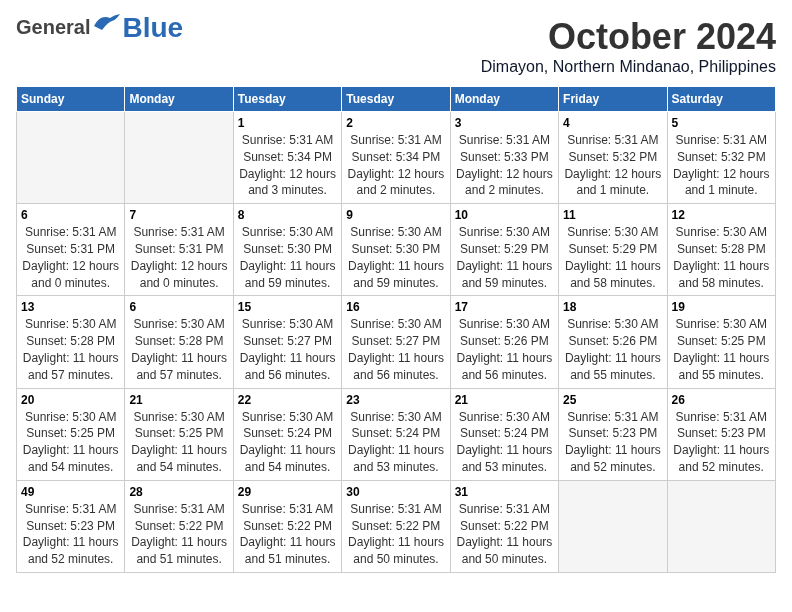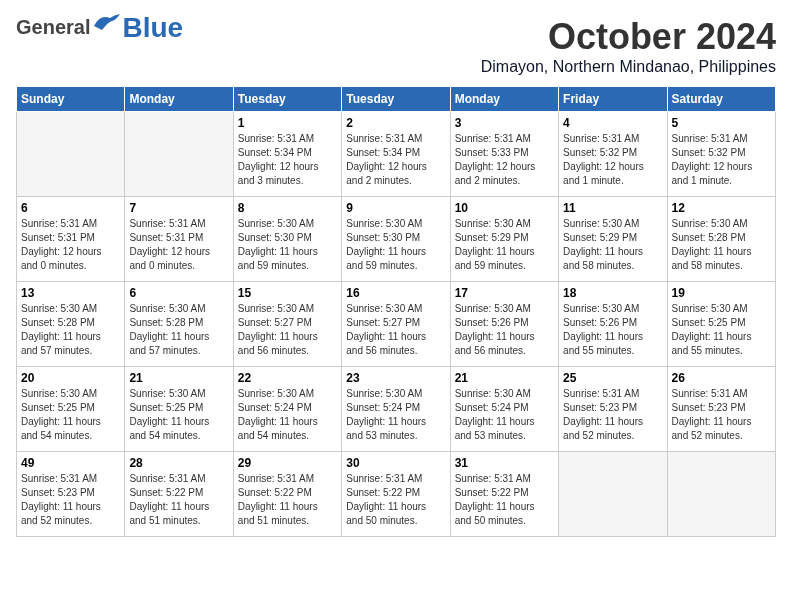--- a/index.html
+++ b/index.html
@@ -64,21 +64,22 @@
     }
     .day-number {
       font-weight: bold;
       font-size: 12px;
       display: block;
       margin-bottom: 2px;
     }
     .day-info {
       color: #333;
       line-height: 1.4;
-      font-size: 10px;
+      font-size: 12px;
+      text-align: center;
     }
     tr:nth-child(even) td:not(.empty) {
       background: #fff;
     }
     .week-row td {
       height: 85px;
     }
   </style>
 </head>
 <body>

